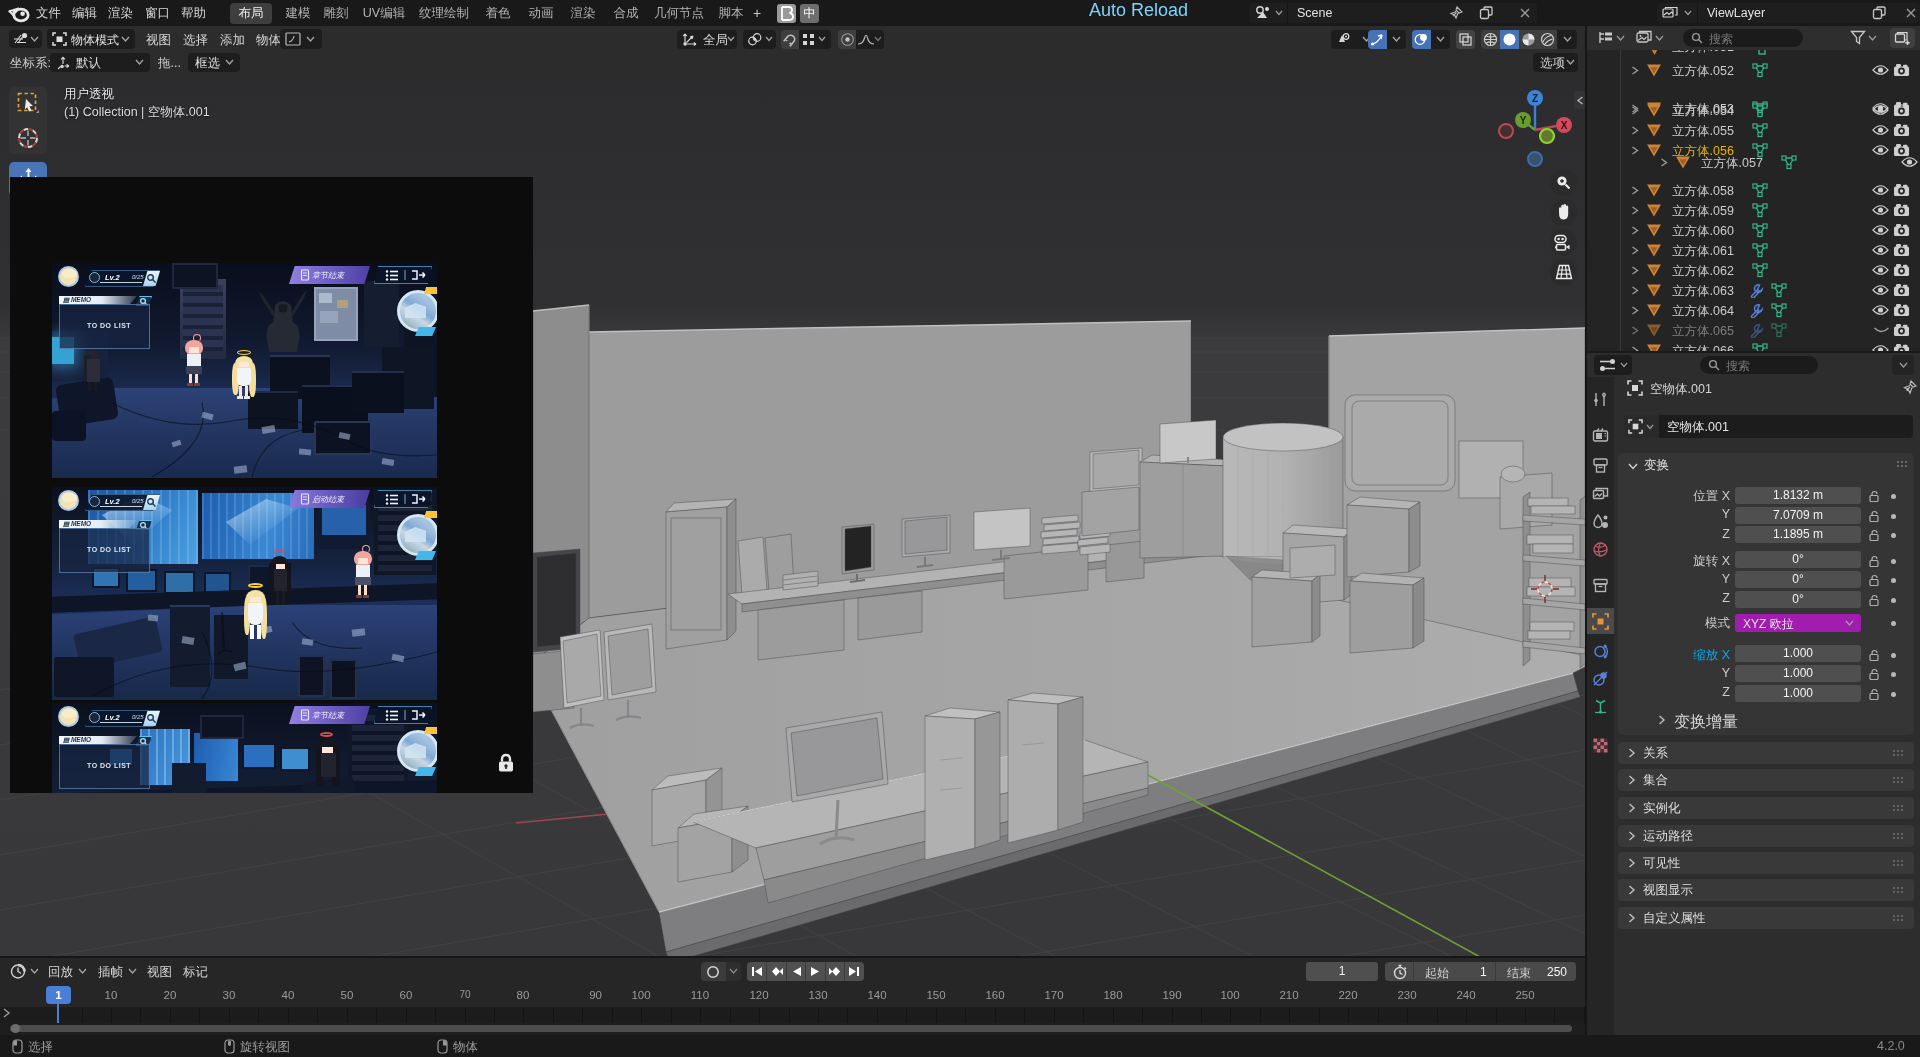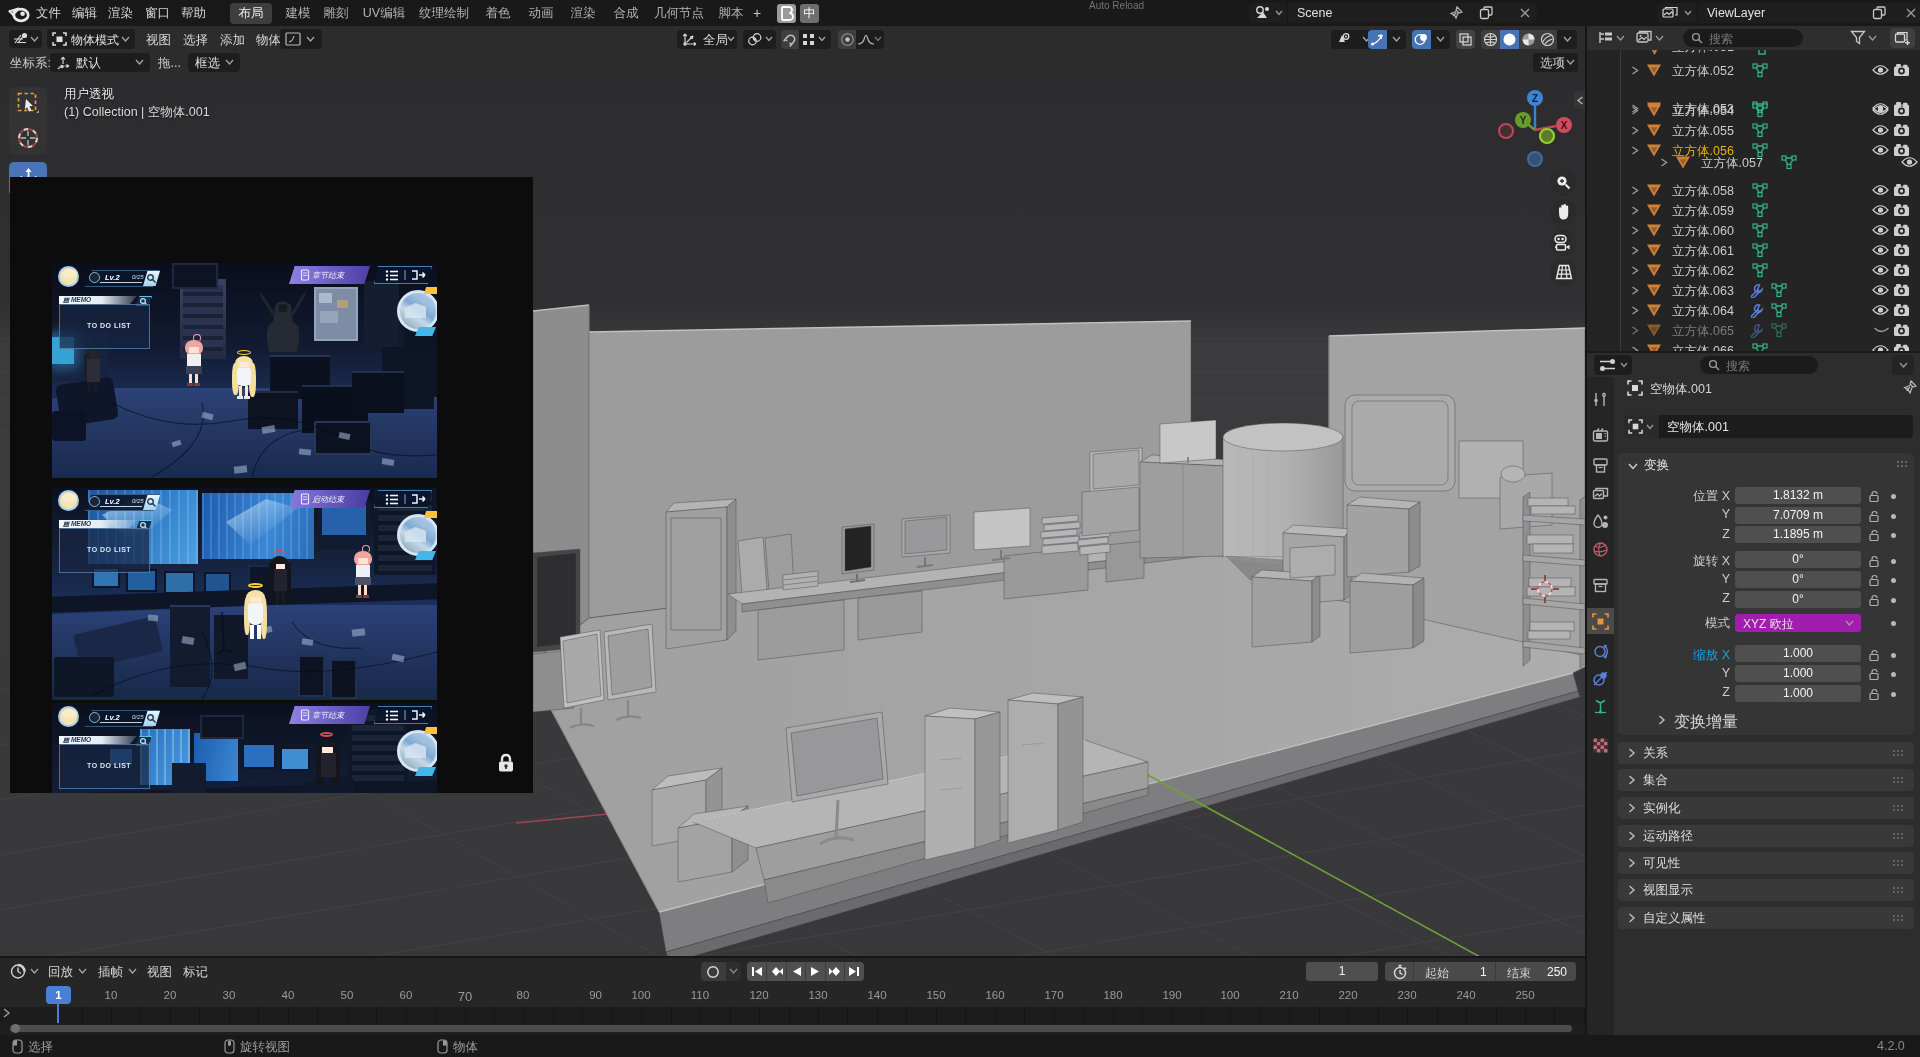--- a/index.html
+++ b/index.html
@@ -87,21 +87,21 @@
   <div class="tab" style="left:650px;width:58px">几何节点</div>
   <div class="tab" style="left:710px;width:42px">脚本</div>
   <div class="txt" style="left:753px;top:5px;color:#c8c8c8;font-size:14px">+</div>
   <div class="abs" style="left:777px;top:4px;width:19px;height:19px;background:#9a9a9a;border-radius:3px">
      <svg width="19" height="19" viewBox="0 0 19 19">
         <path d="M5 3 L5 16 M5 3 L12 3 Q15 3 15 6 Q15 8.5 12.5 9 Q16 9.5 16 12.5 Q16 16 12 16 L5 16" stroke="#fff" stroke-width="1.8" fill="none"></path>
         <path d="M3 14 L8 9" stroke="#9a9a9a" stroke-width="0"></path>
       </svg>
   </div>
   <div class="abs" style="left:800px;top:4px;width:19px;height:19px;background:#6e6e6e;border-radius:3px;color:#fff;font-size:12px;text-align:center;line-height:19px">中</div>
-  <div class="txt" style="left:1089px;top:0;color:#737373;font-size:10px">Auto Reload</div>
+  <div class="txt" style="left:1089px;top:0;color:#7dd3fc;font-size:18px">Auto Reload</div>
   <div class="abs" style="left:1249px;top:3px;width:288px;height:20px;background:#1e1e1e;border-radius:4px">
     <svg class="abs" style="left:5px;top:2px" width="17" height="16" viewBox="0 0 17 16">
         <circle cx="6" cy="5" r="3.2" fill="none" stroke="#d8d8d8" stroke-width="1.4"></circle>
         <path d="M9 7 L13 13 L3 13 Z" fill="#d8d8d8"></path>
         <circle cx="13" cy="4" r="2" fill="#d8d8d8"></circle>
       </svg>
     <svg class="abs" style="left:26px;top:7px" width="8" height="6">
         <path d="M1 1 L4 4.5 L7 1" stroke="#999" stroke-width="1.3" fill="none"></path>
       </svg>
     <div class="abs" style="left:38px;top:0;width:1px;height:20px;background:#151515"></div>
@@ -989,21 +989,21 @@
     <div class="txt" style="left:162px;top:3px;color:#f5f5f5;font-size:12px">250</div>
   </div>
 
   <div class="abs" id="ruler" style="left:0;top:27px;width:1585px;height:22px;background:#262626;overflow:hidden">
       <div class="txt" style="left:91px;top:4px;width:40px;text-align:center;color:#9b9b9b;font-size:11.5px">10</div>
 <div class="txt" style="left:150px;top:4px;width:40px;text-align:center;color:#9b9b9b;font-size:11.5px">20</div>
 <div class="txt" style="left:209px;top:4px;width:40px;text-align:center;color:#9b9b9b;font-size:11.5px">30</div>
 <div class="txt" style="left:268px;top:4px;width:40px;text-align:center;color:#9b9b9b;font-size:11.5px">40</div>
 <div class="txt" style="left:327px;top:4px;width:40px;text-align:center;color:#9b9b9b;font-size:11.5px">50</div>
 <div class="txt" style="left:386px;top:4px;width:40px;text-align:center;color:#9b9b9b;font-size:11.5px">60</div>
-<div class="txt" style="left:445px;top:4px;width:40px;text-align:center;color:#9b9b9b;font-size:13px">70</div>
+<div class="txt" style="left:445px;top:4px;width:40px;text-align:center;color:#9b9b9b;font-size:10px">70</div>
 <div class="txt" style="left:503px;top:4px;width:40px;text-align:center;color:#9b9b9b;font-size:11.5px">80</div>
 <div class="txt" style="left:562px;top:4px;width:40px;text-align:right;color:#9b9b9b;font-size:11.5px">90</div>
 <div class="txt" style="left:621px;top:4px;width:40px;text-align:center;color:#9b9b9b;font-size:11.5px">100</div>
 <div class="txt" style="left:680px;top:4px;width:40px;text-align:center;color:#9b9b9b;font-size:11.5px">110</div>
 <div class="txt" style="left:739px;top:4px;width:40px;text-align:center;color:#9b9b9b;font-size:11.5px">120</div>
 <div class="txt" style="left:798px;top:4px;width:40px;text-align:center;color:#9b9b9b;font-size:11.5px">130</div>
 <div class="txt" style="left:857px;top:4px;width:40px;text-align:center;color:#9b9b9b;font-size:11.5px">140</div>
 <div class="txt" style="left:916px;top:4px;width:40px;text-align:center;color:#9b9b9b;font-size:11.5px">150</div>
 <div class="txt" style="left:975px;top:4px;width:40px;text-align:center;color:#9b9b9b;font-size:11.5px">160</div>
 <div class="txt" style="left:1034px;top:4px;width:40px;text-align:center;color:#9b9b9b;font-size:11.5px">170</div>

